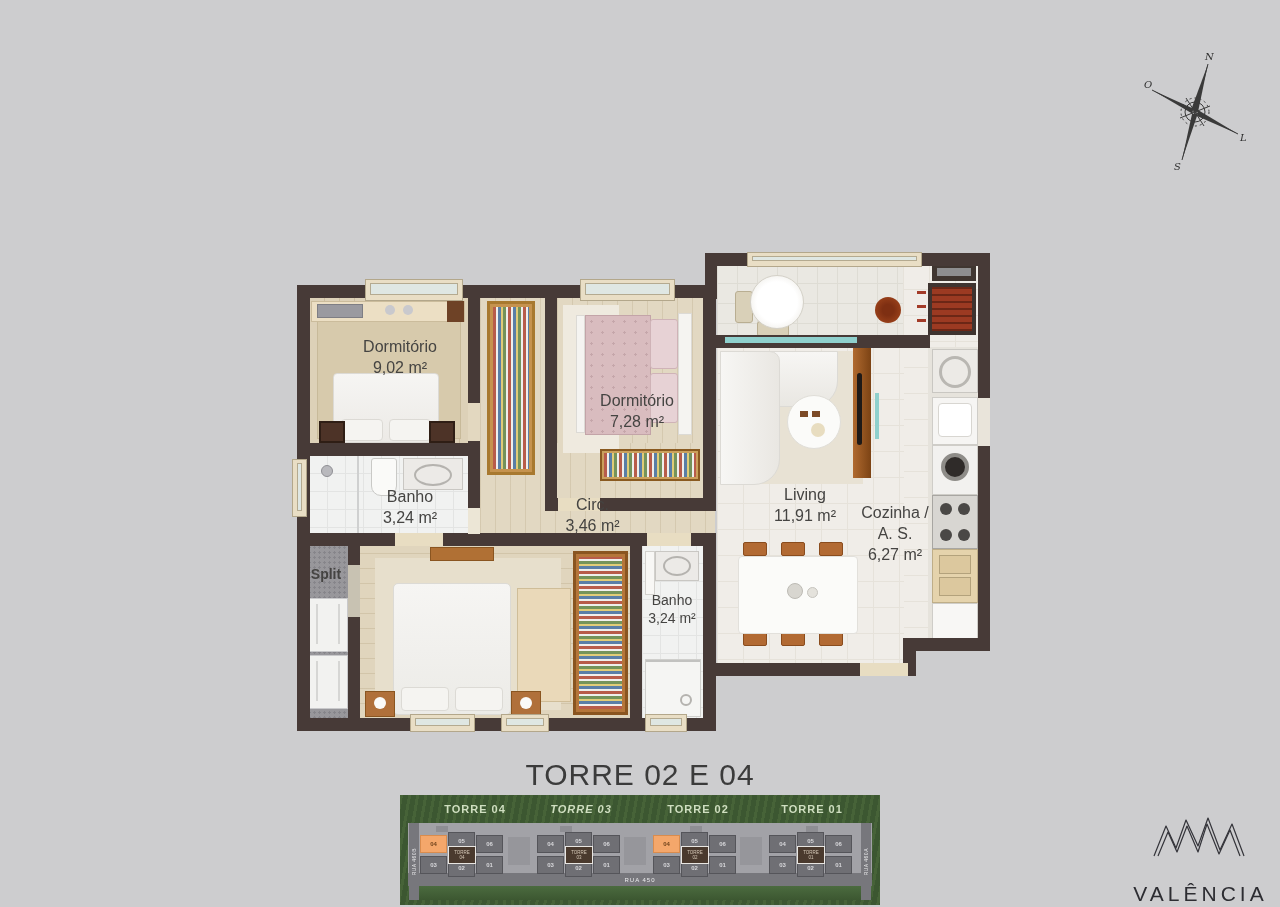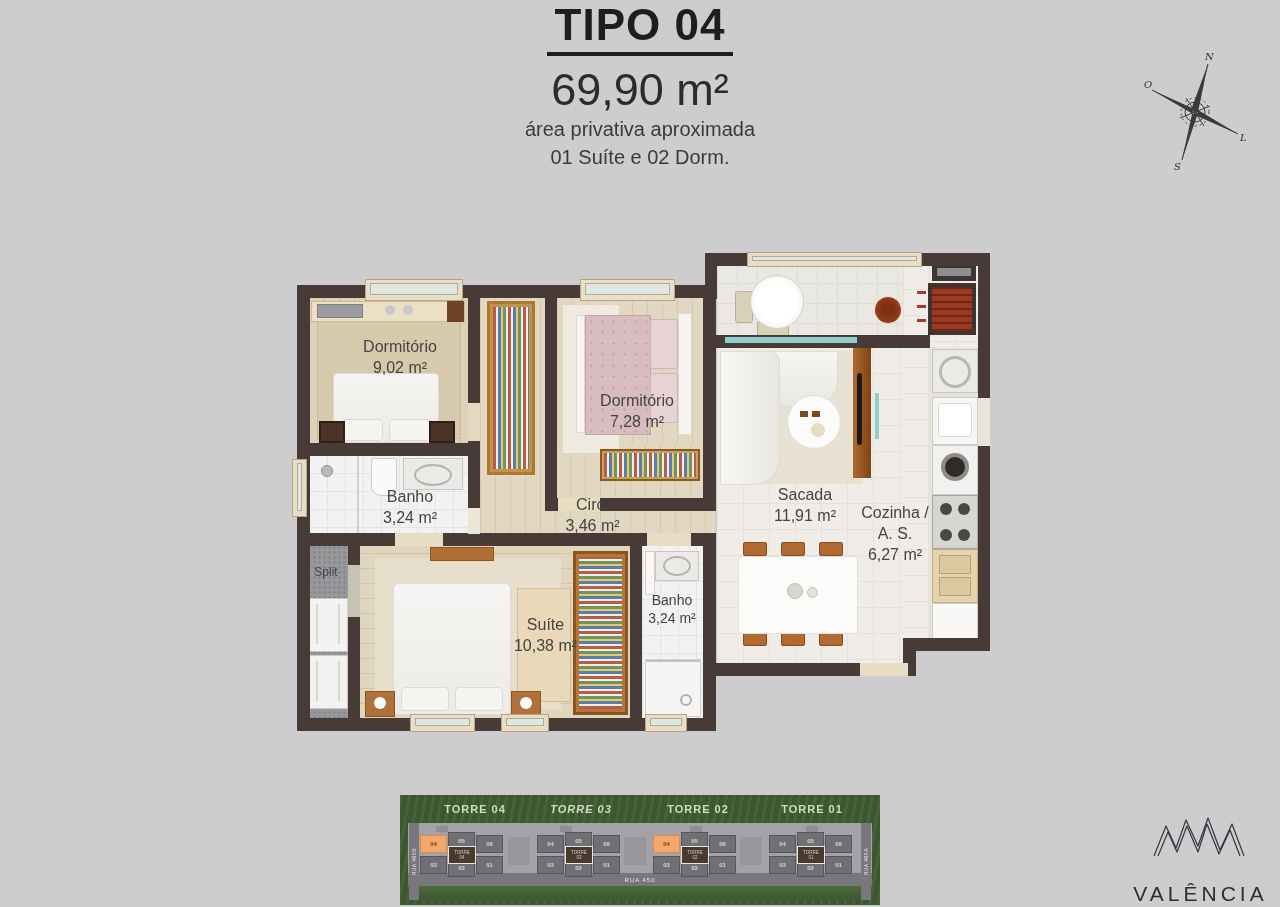--- a/index.html
+++ b/index.html
@@ -28,26 +28,20 @@
   .core{position:absolute;left:28px;top:11px;width:28px;height:18px;background:#4a3a2e;border:1px solid #e8e6e2;box-sizing:border-box;color:#d6c9b8;font-size:4.5px;line-height:1.15;display:flex;flex-direction:column;align-items:center;justify-content:center;}
   .twlbl{position:absolute;top:8px;width:90px;text-align:center;color:#cfdec0;font-size:11px;font-weight:bold;letter-spacing:1px;}
   .vroad{position:absolute;top:28px;width:10px;height:77px;background:#77777c;display:flex;align-items:center;justify-content:center;}
   .vroad span{writing-mode:vertical-rl;transform:rotate(180deg);font-size:5px;letter-spacing:.5px;color:#e9e9ea;white-space:nowrap;}
 </style>
 </head>
 <body>
 
 <div class="page">
 
-  <div class="a" style="left:0;right:0;top:62;text-align:center;">
-    <div style="display:inline-block;font-size:44px;font-weight:bold;color:#1e1e1e;letter-spacing:1px;border-bottom:4px solid #1e1e1e;padding:0 8px 2px;">TIPO 04</div>
-    <div style="font-size:45px;font-weight:normal;color:#2b2b2b;margin-top:8px;">69,90 m²</div>
-    <div style="font-size:20px;color:#3a3a3a;margin-top:2px;">área privativa aproximada</div>
-    <div style="font-size:20px;color:#3a3a3a;margin-top:5px;">01 Suíte e 02 Dorm.</div>
-  </div>
 
   <svg class="a" style="left:1142px;top:48px;" width="105" height="125" viewBox="0 0 105 125">
     <g stroke="#3a3a3a" stroke-width="1" fill="none">
       <circle cx="53" cy="64" r="10"></circle>
       <circle cx="53" cy="64" r="14" stroke-dasharray="2 3"></circle>
       <line x1="66" y1="16" x2="40" y2="112"></line>
       <line x1="10" y1="42" x2="96" y2="86"></line>
       <line x1="44" y1="50" x2="62" y2="78"></line>
       <line x1="38" y1="70" x2="68" y2="58"></line>
     </g>
@@ -243,41 +237,38 @@
       </div>
     <div class="lbl" style="left:55px;top:234px;width:120px;">
       <span>Banho</span>
       <span>3,24 m²</span>
       </div>
     <div class="lbl" style="left:235px;top:242px;width:125px;">
       <span>Circ.</span>
       <span>3,46 m²</span>
       </div>
     <div class="lbl" style="left:445px;top:232px;width:130px;">
-      <span>Sacada</span>
+      <span>Living</span>
       <span>11,91 m²</span>
       </div>
     <div class="lbl" style="left:556px;top:250px;width:88px;">
       <span>Cozinha /</span>
       <span>A. S.</span>
       <span>6,27 m²</span>
       </div>
-    <div class="lbl" style="left:0px;top:312px;width:62px;font-size:12px;">
+    <div class="lbl" style="left:0px;top:312px;width:62px;font-size:14px;font-weight:bold;">
       <span>Split</span>
-      </div>
-    <div class="lbl" style="left:188px;top:362px;width:125px;">
-      <span>Suíte</span>
-      <span>10,38 m²</span>
       </div>
     <div class="lbl" style="left:342px;top:338px;width:70px;font-size:14px;">
       <span>Banho</span>
       <span>3,24 m²</span>
       </div>
   </div>
 
+  <div class="a" style="left:0;right:0;top:758px;text-align:center;font-size:30px;color:#3b3b3b;letter-spacing:1px;">TORRE 02 E 04</div>
 
   <div class="a" style="left:400px;top:795px;width:480px;height:110px;background:#3c5731;background-image:repeating-linear-gradient(100deg,rgba(98,130,74,.28) 0 3px,transparent 3px 8px);">
 
     <div class="twlbl" style="left:30px;">TORRE 04</div>
     <div class="twlbl" style="left:136px;font-style:italic;">TORRE 03</div>
     <div class="twlbl" style="left:253px;">TORRE 02</div>
     <div class="twlbl" style="left:367px;">TORRE 01</div>
 
     <div class="a" style="left:8px;top:28px;width:464px;height:50px;background:#a2a2a7;"></div>
     <div class="a" style="left:108px;top:42px;width:22px;height:28px;background:#96969b;"></div>

